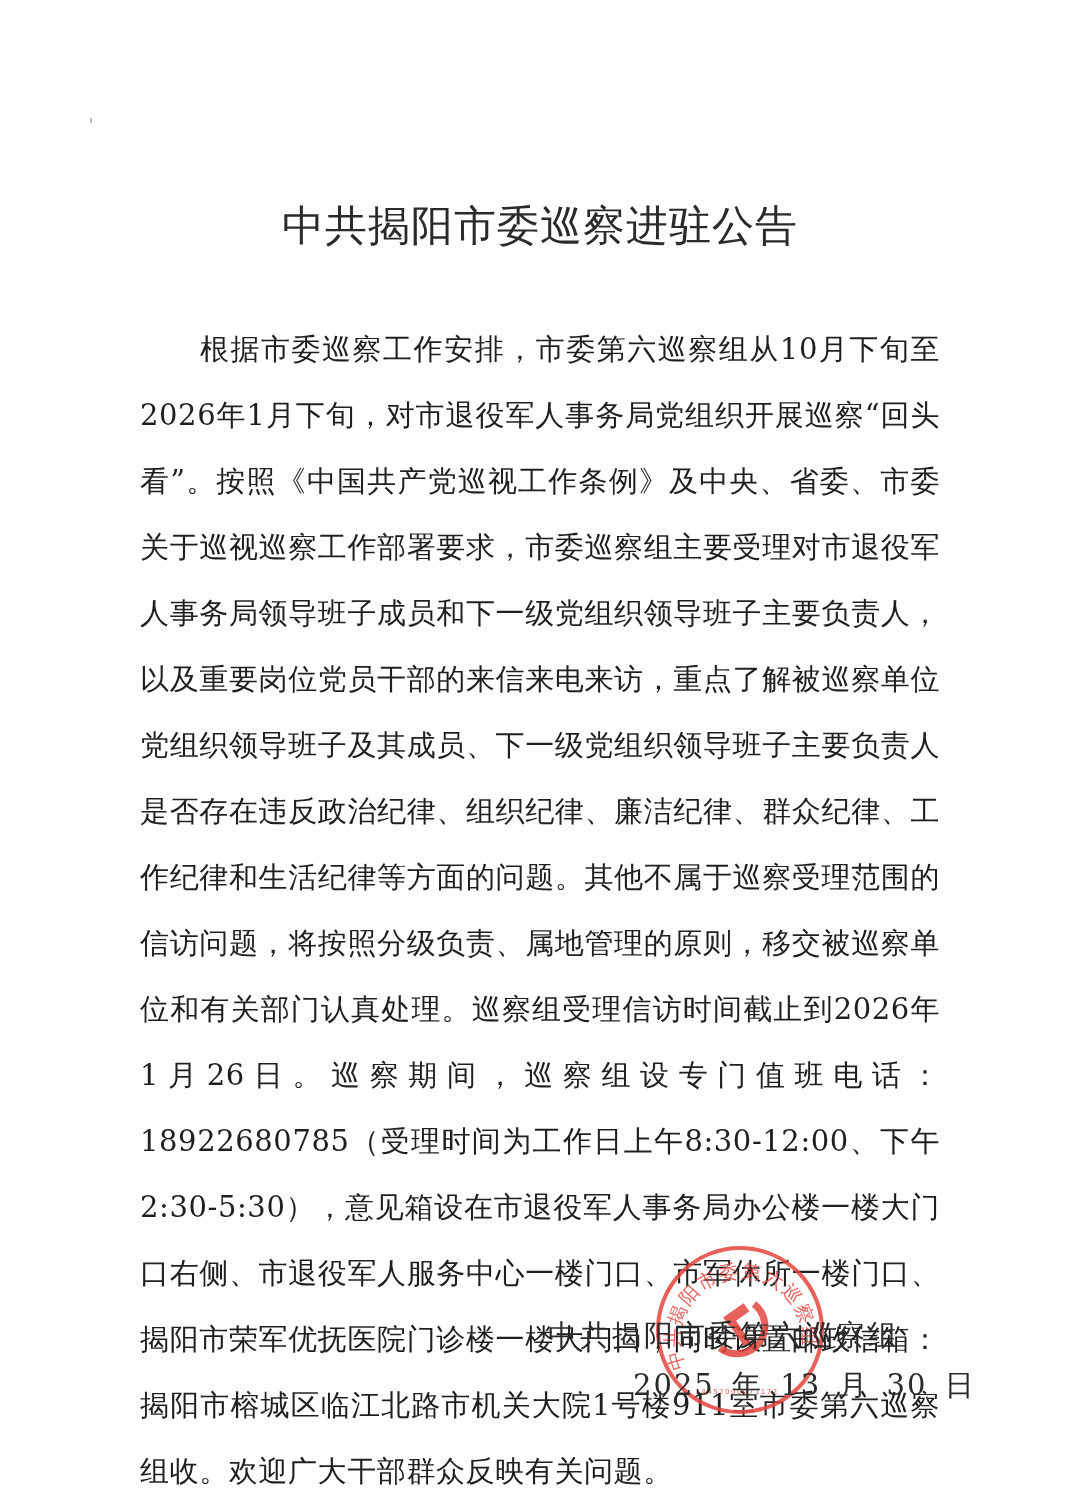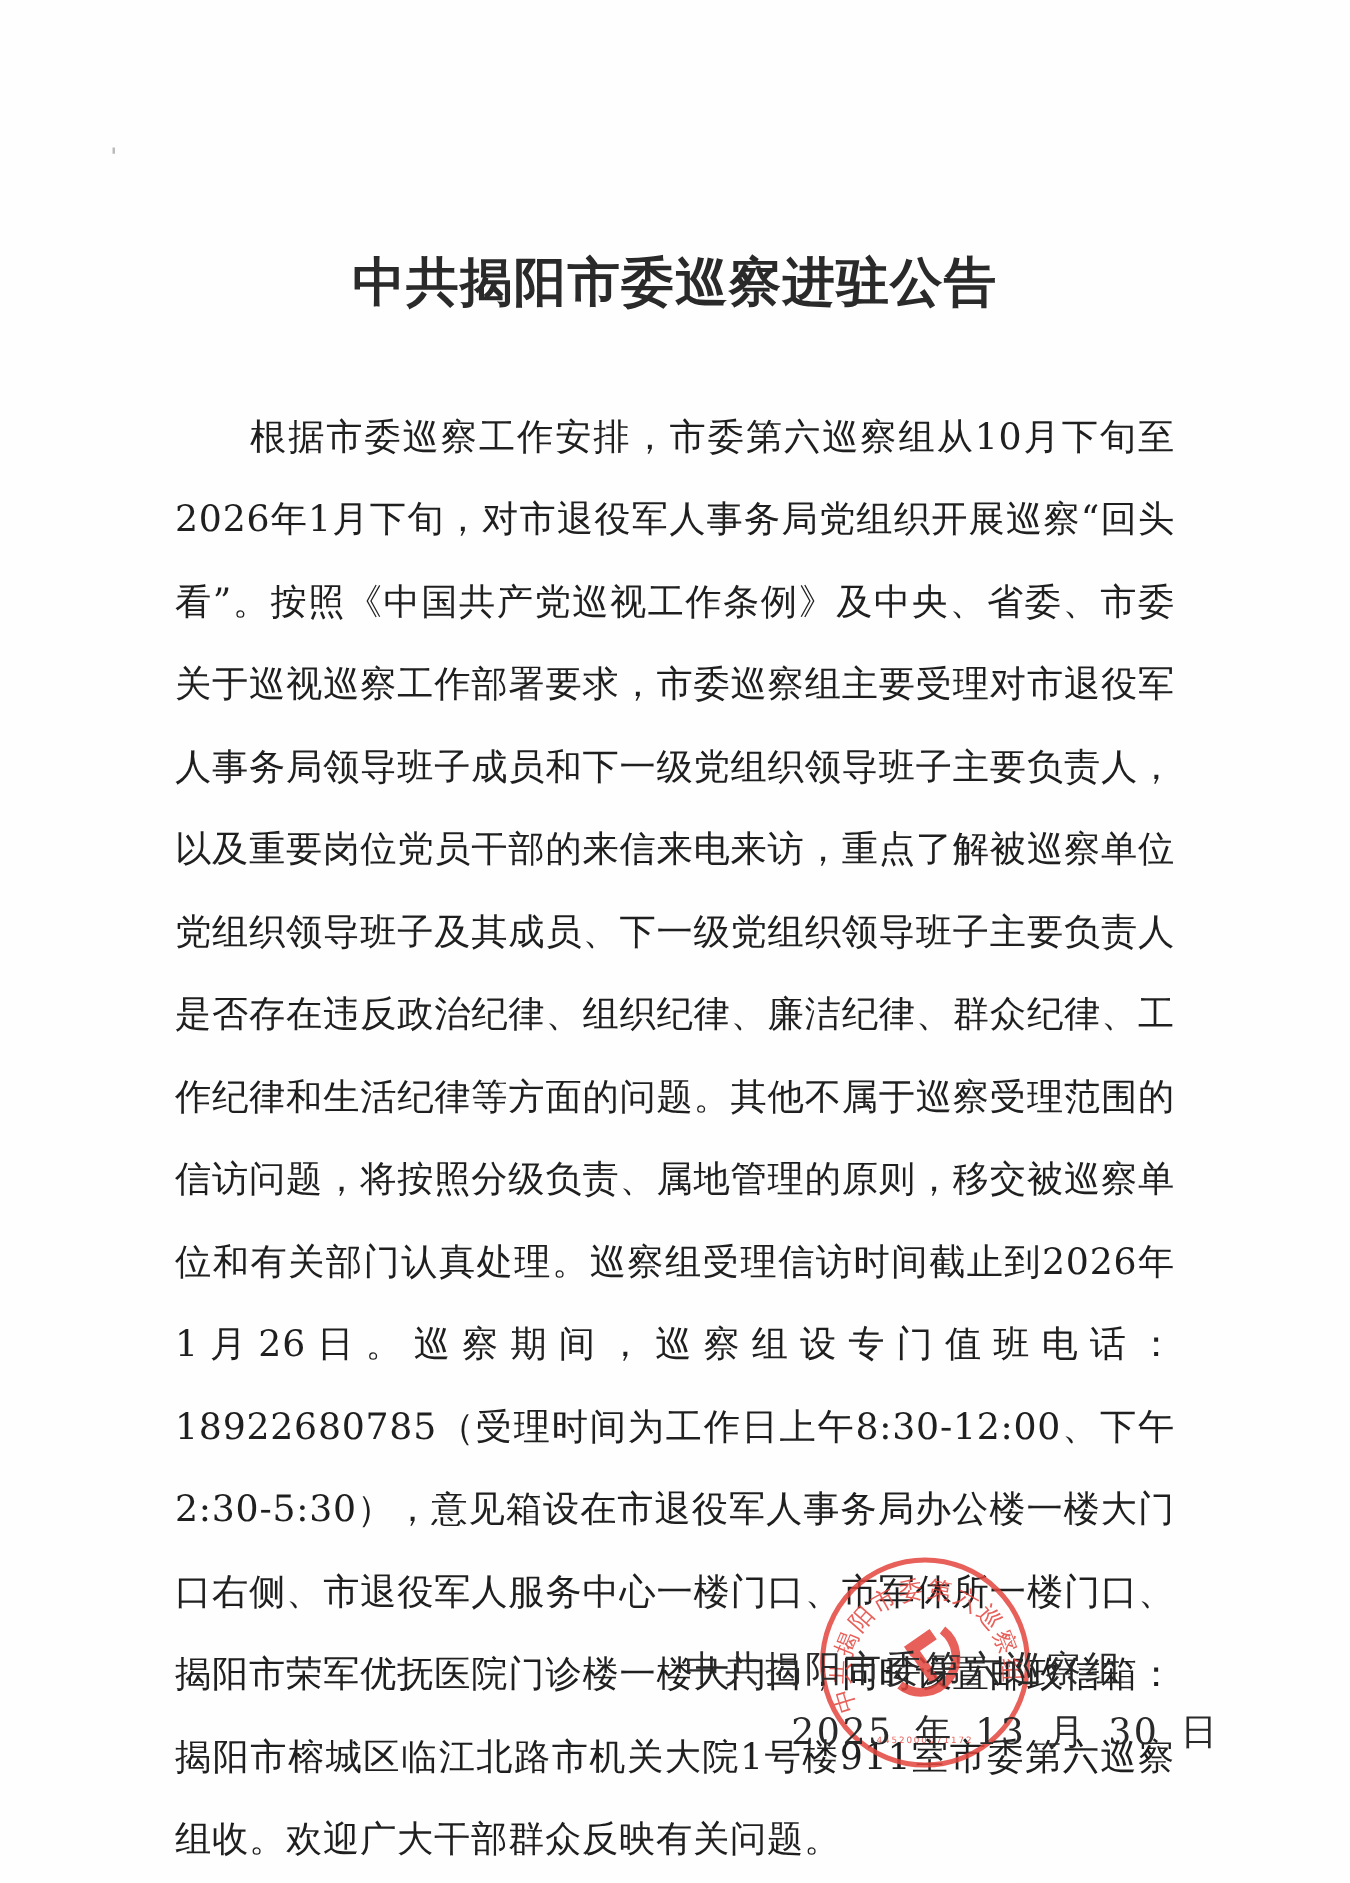--- a/index.html
+++ b/index.html
@@ -28,21 +28,21 @@
     width: 2px; height: 5px;
     background: #bbb;
   }
   .title {
     position: absolute;
     left: 0;
     top: 198px;
     width: 1080px;
     text-align: center;
     font-size: 42px;
-    font-weight: bold;
+    font-weight: normal;
     letter-spacing: 1px;
     color: #2a2a2a;
     font-family: "DejaVu Serif", "Liberation Serif", serif;
   }
   .body-text {
     position: absolute;
     left: 140px;
     top: 316px;
     width: 800px;
     font-size: 29px;

